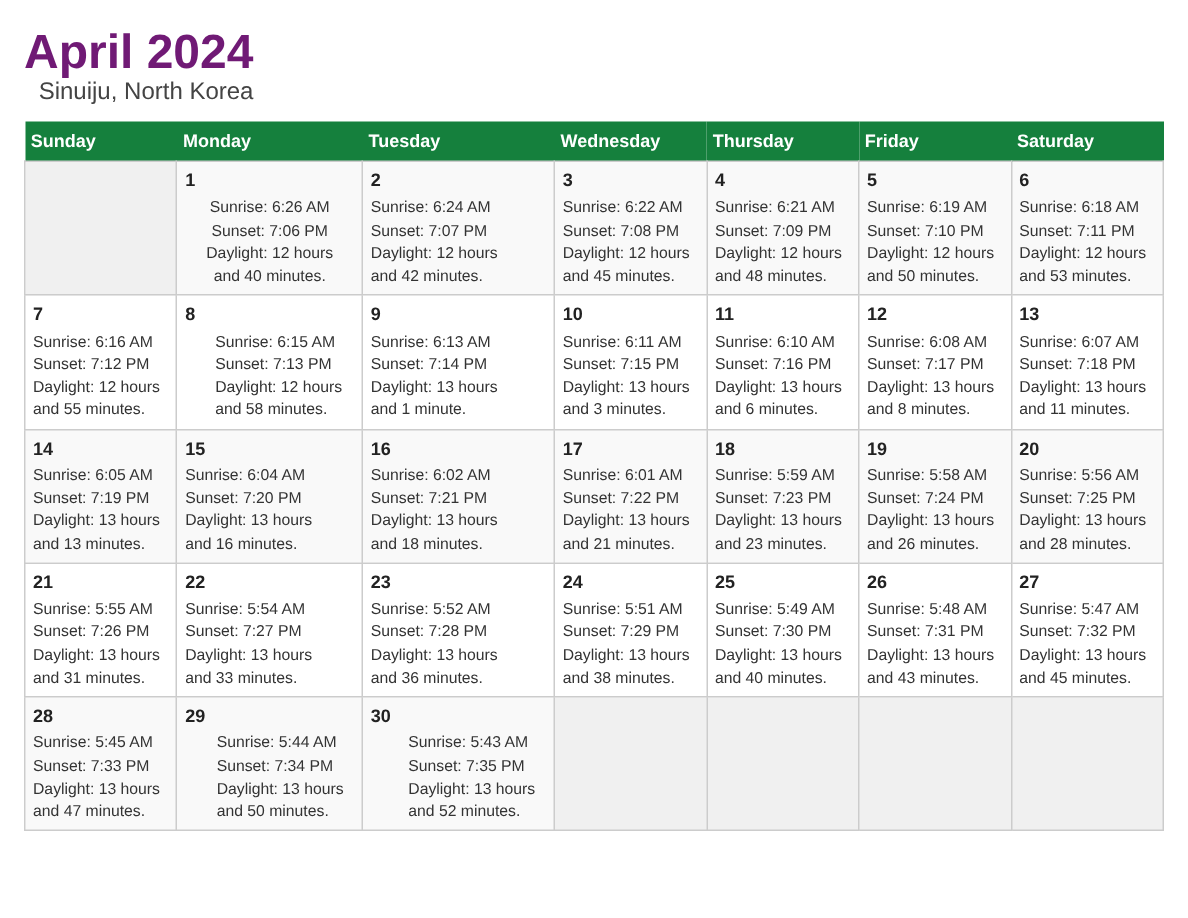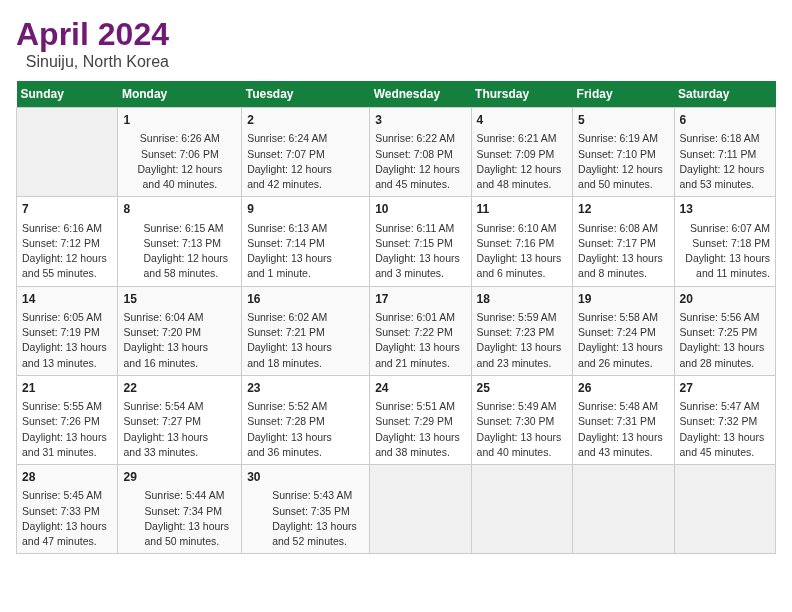--- a/index.html
+++ b/index.html
@@ -205,21 +205,21 @@
         </td>
         <td>
           <span class="day-num">12</span>
           <div class="day-info" style="white-space: pre-line;">Sunrise: 6:08 AM
 Sunset: 7:17 PM
 Daylight: 13 hours
 and 8 minutes.</div>
         </td>
         <td>
           <span class="day-num">13</span>
-          <div class="day-info" style="white-space: pre-line; text-align: right;">Sunrise: 6:07 AM
+          <div class="day-info" style="white-space: pre-line;">Sunrise: 6:07 AM
 Sunset: 7:18 PM
 Daylight: 13 hours
 and 11 minutes.</div>
         </td>
       </tr>
       <tr>
         <td>
           <span class="day-num">14</span>
           <div class="day-info" style="white-space: pre-line;">Sunrise: 6:05 AM
 Sunset: 7:19 PM

